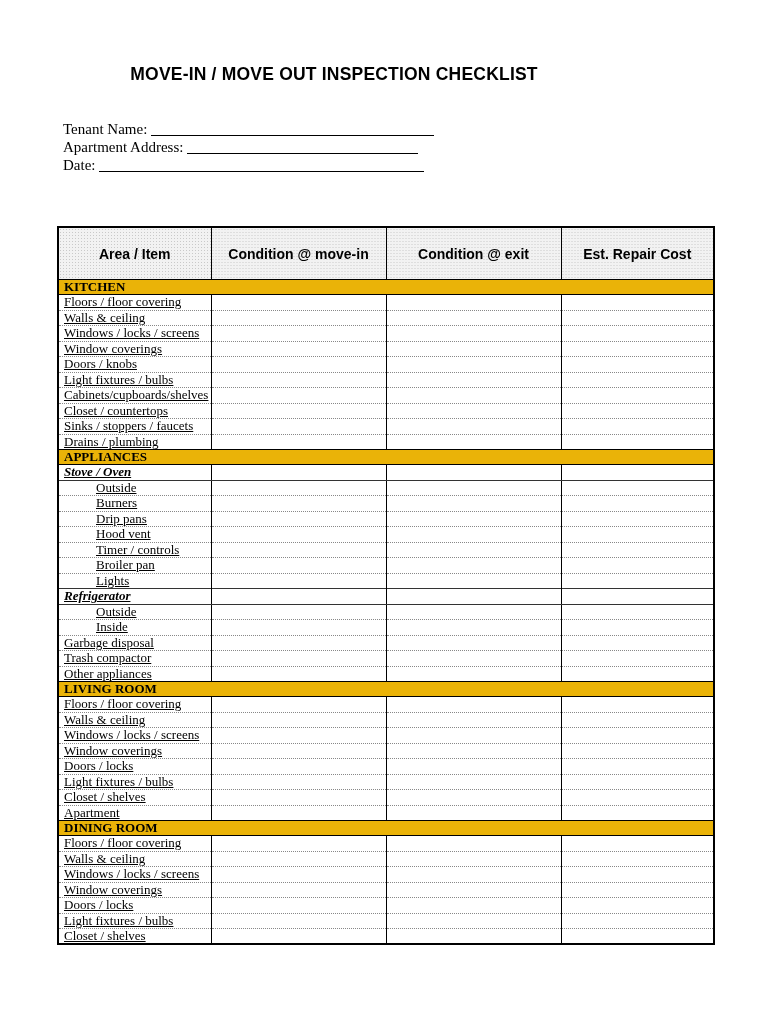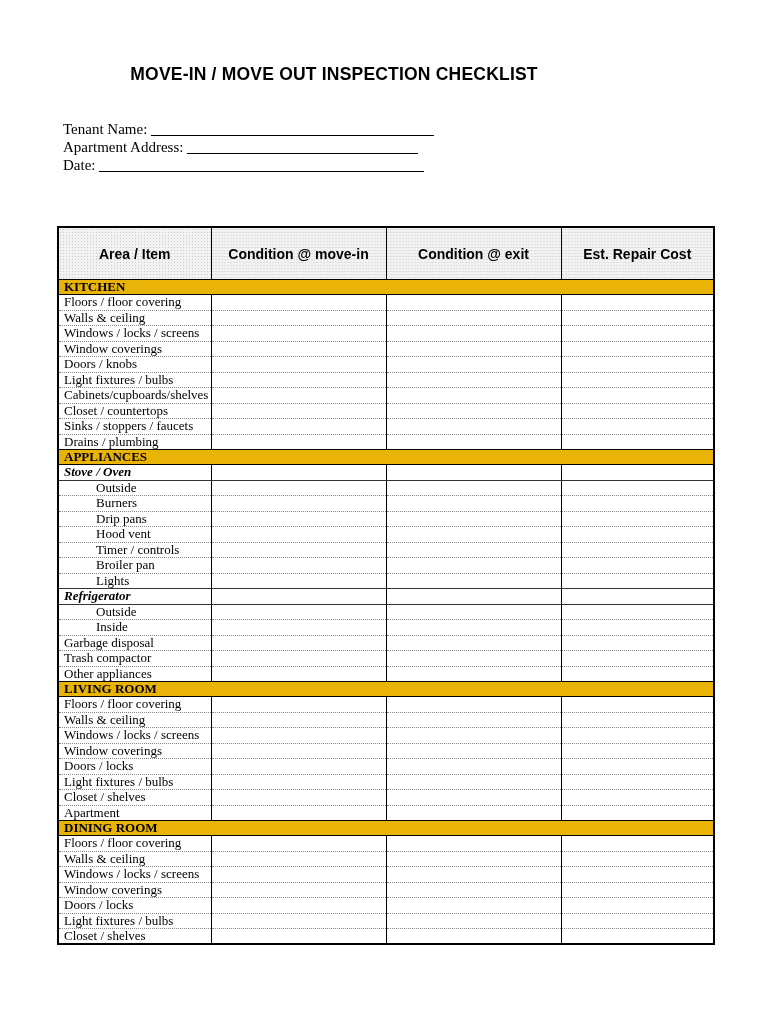--- a/index.html
+++ b/index.html
@@ -95,20 +95,21 @@
     border-top: 1px dotted #888;
     border-bottom: 1px dotted #888;
     padding: 0;
     font-size: 13px;
     line-height: 14px;
   }
   .item-row td.item-label {
     padding-left: 5px;
     white-space: nowrap;
     overflow: hidden;
+    text-decoration: underline;
   }
   .item-row.indent td.item-label { padding-left: 37px; }
   .item-row.subhead td {
     border-top: 1px solid #333;
     border-bottom: 1px solid #333;
   }
   .item-row.subhead td.item-label {
     font-weight: bold;
     font-style: italic;
   }

